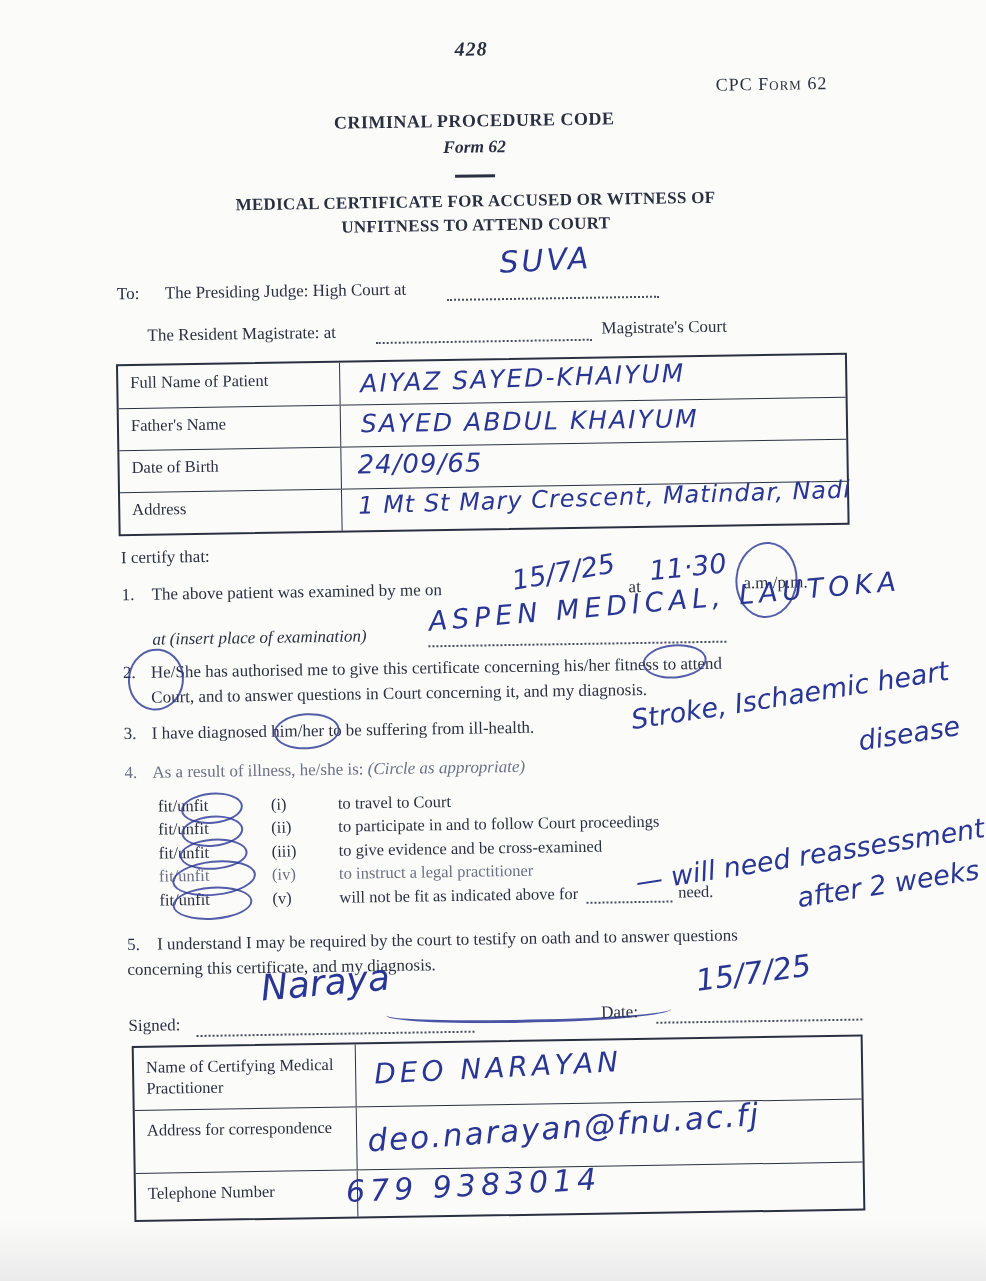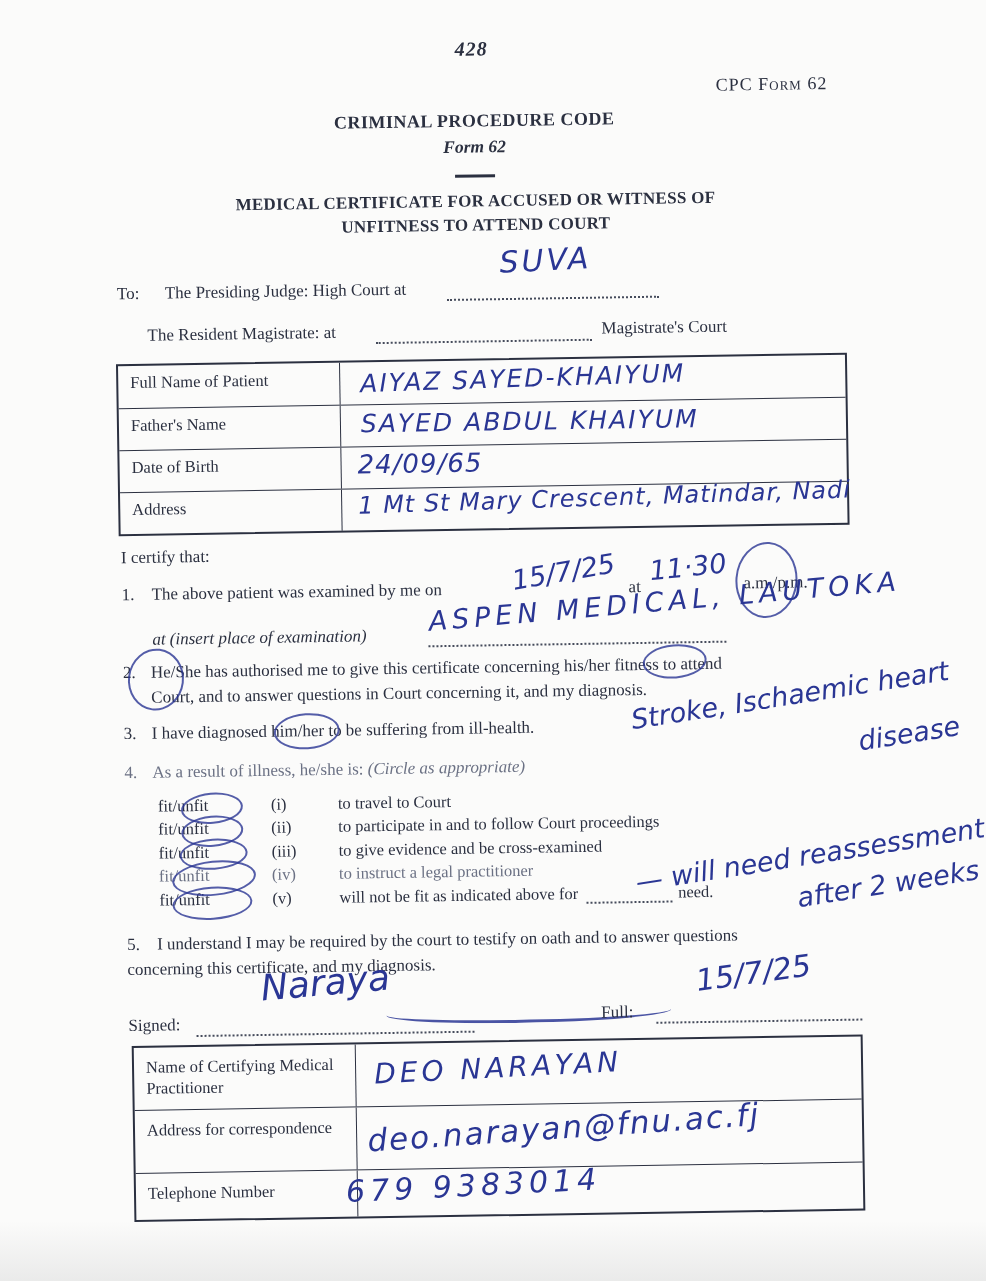--- a/index.html
+++ b/index.html
@@ -160,21 +160,21 @@
 
     <div class="abs print" style="left:122px;top:935px;">5.</div>
     <div class="abs print" style="left:152px;top:935px;">I understand I may be required by the court to testify on oath and to answer questions</div>
     <div class="abs print" style="left:122px;top:960px;">concerning this certificate, and my diagnosis.</div>
 
     <div class="abs print" style="left:122px;top:1016px;">Signed:</div>
     <div class="dottedabs" style="left:190px;top:1034px;width:278px;"></div>
     <div class="abs hw" style="left:255px;top:968px;font-size:36px;transform:rotate(-4deg);">Naraya</div>
     <div class="swoosh" style="left:380px;top:1008px;width:285px;height:18px;"></div>
 
-    <div class="abs print" style="left:595px;top:1010px;">Full:</div>
+    <div class="abs print" style="left:595px;top:1010px;">Date:</div>
     <div class="dottedabs" style="left:650px;top:1028px;width:206px;"></div>
     <div class="abs hw" style="left:690px;top:968px;font-size:30px;transform:rotate(-7deg);">15/7/25</div>
 
     <div class="tbl" style="left:125px;top:1046px;width:727px;">
       <div class="trow" style="height:62px;">
         <div class="tlabel" style="padding-top:10px;">Name of Certifying Medical Practitioner</div>
         <div class="tvalue">
             <span class="abs hw" style="left:18px;top:12px;font-size:28px;letter-spacing:4px;transform:rotate(-2deg);">DEO NARAYAN</span>
           </div>
       </div>

